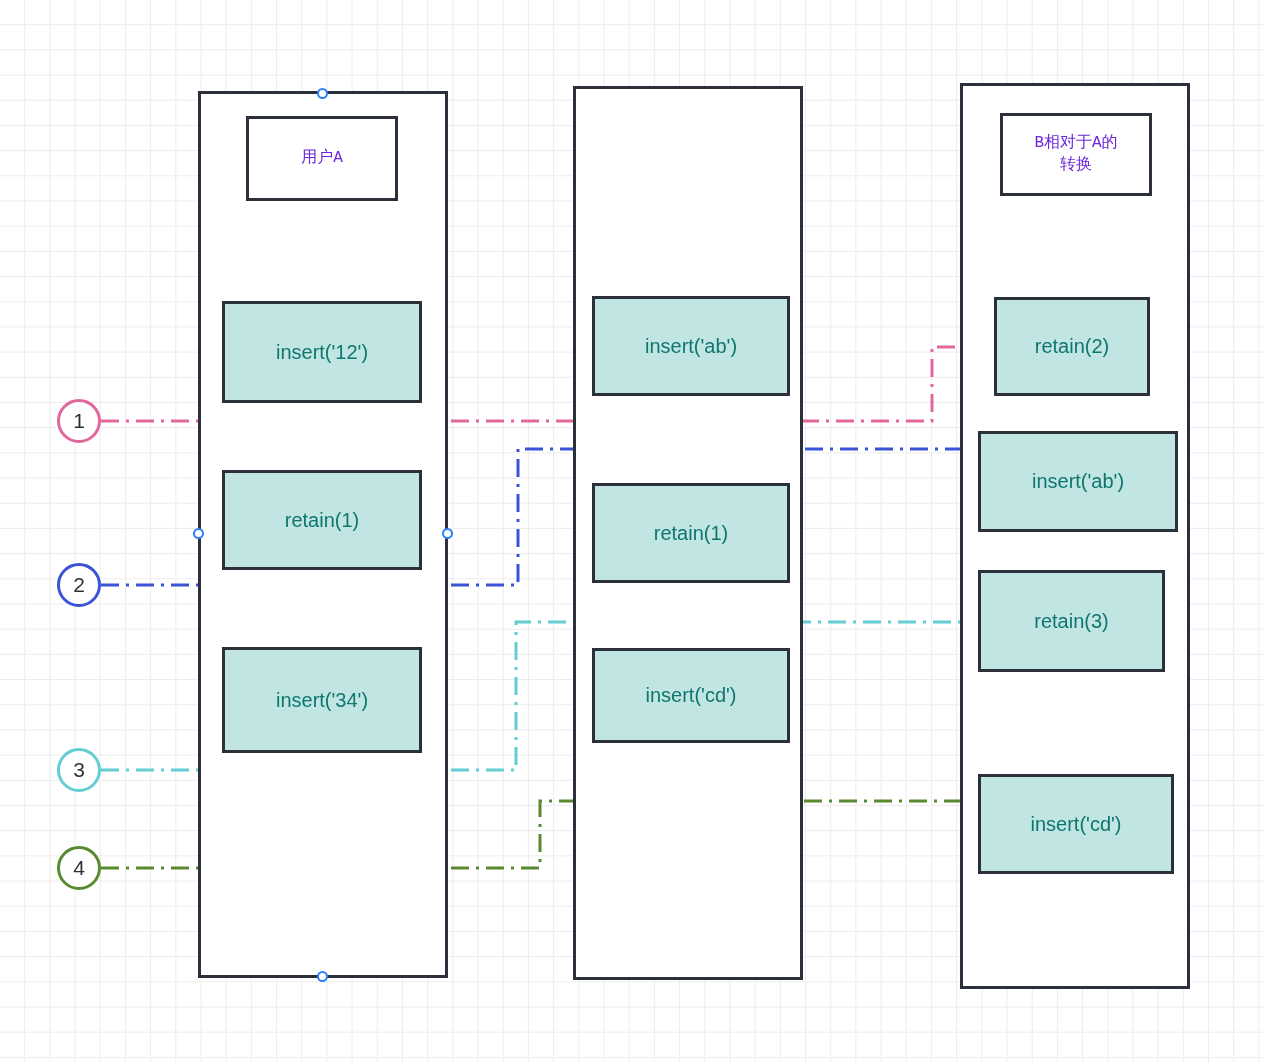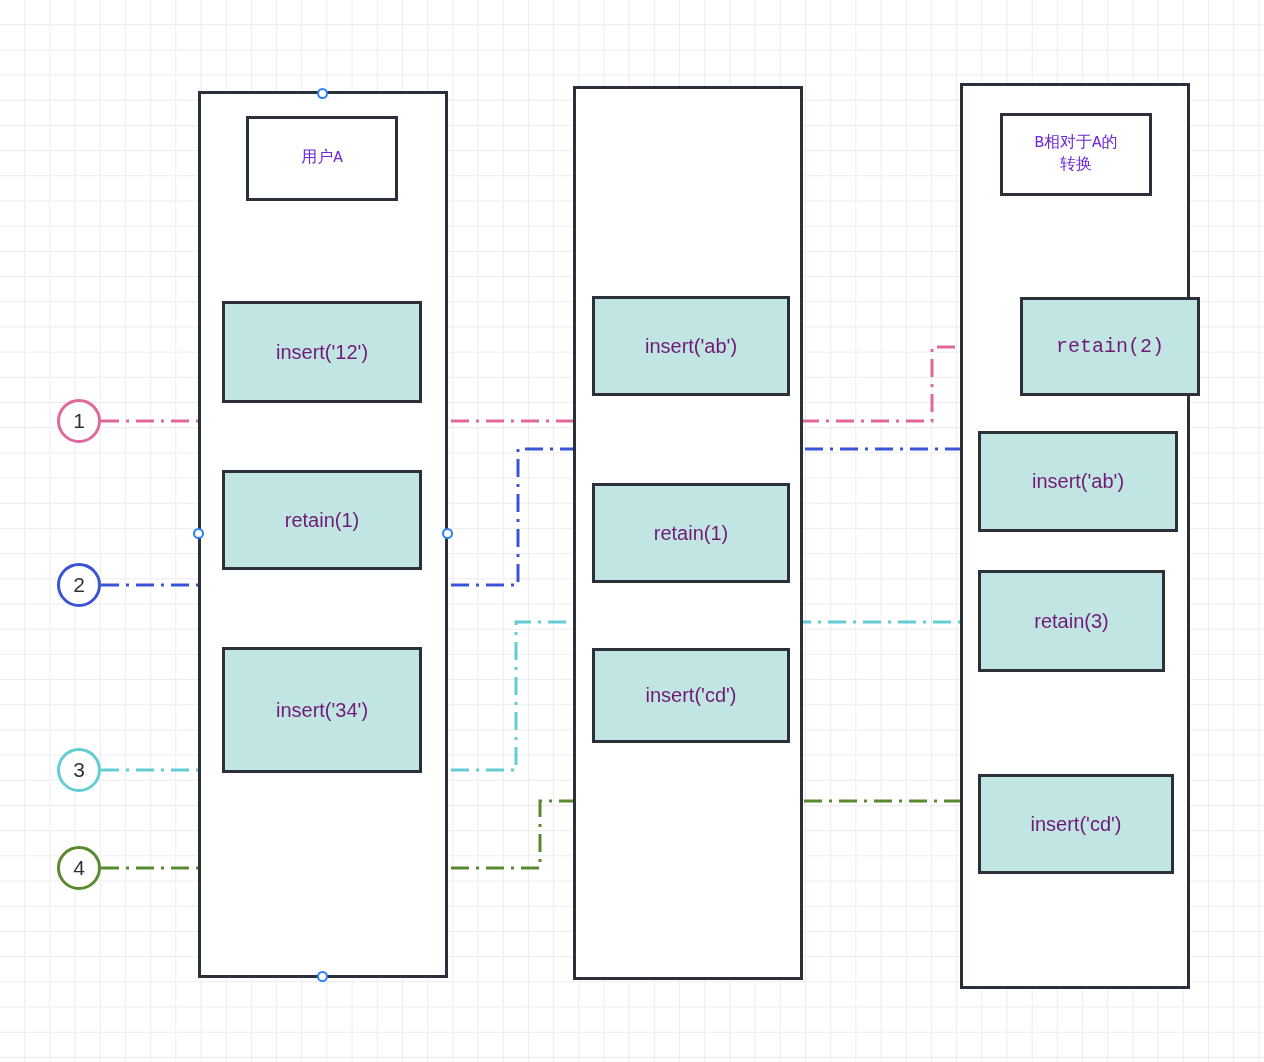--- a/index.html
+++ b/index.html
@@ -50,21 +50,21 @@
   }
   .op-box {
     position: absolute;
     box-sizing: border-box;
     border: 3px solid #2b303b;
     background: #c0e5e3;
     display: flex;
     align-items: center;
     justify-content: center;
     font-size: 20px;
-    color: #701a75;
+    color: #0f766e;
   }
   .num-badge {
     position: absolute;
     box-sizing: border-box;
     width: 44px;
     height: 44px;
     border-radius: 50%;
     border: 3px solid #888;
     background: #ffffff;
     display: flex;
@@ -96,31 +96,31 @@
       <path d="M 313 403 L 331 403 L 331 436 L 345 436 L 322 470 L 299 436 L 313 436 Z" fill="#ffffff" stroke="#2b303b" stroke-width="3" stroke-linejoin="miter"></path>
       <path d="M 313 570 L 331 570 L 331 613 L 345 613 L 322 647 L 299 613 L 313 613 Z" fill="#ffffff" stroke="#2b303b" stroke-width="3" stroke-linejoin="miter"></path>
       <path d="M 682 396 L 700 396 L 700 449 L 714 449 L 691 483 L 668 449 L 682 449 Z" fill="#ffffff" stroke="#2b303b" stroke-width="3" stroke-linejoin="miter"></path>
       <path d="M 682 583 L 700 583 L 700 614 L 714 614 L 691 648 L 668 614 L 682 614 Z" fill="#ffffff" stroke="#2b303b" stroke-width="3" stroke-linejoin="miter"></path>
     </svg>
 
   <div class="lane" style="left: 198px; top: 91px; width: 250px; height: 887px;"></div>
   <div class="lane-header" style="left: 246px; top: 116px; width: 152px; height: 85px;">用户A</div>
   <div class="op-box" style="left: 222px; top: 301px; width: 200px; height: 102px;">insert('12')</div>
   <div class="op-box" style="left: 222px; top: 470px; width: 200px; height: 100px;">retain(1)</div>
-  <div class="op-box" style="left: 222px; top: 647px; width: 200px; height: 126px;">insert('34')</div>
+  <div class="op-box" style="left: 222px; top: 647px; width: 200px; height: 106px;">insert('34')</div>
 
   <div class="lane" style="left: 573px; top: 86px; width: 230px; height: 894px;"></div>
   <div class="op-box" style="left: 592px; top: 296px; width: 198px; height: 100px;">insert('ab')</div>
   <div class="op-box" style="left: 592px; top: 483px; width: 198px; height: 100px;">retain(1)</div>
   <div class="op-box" style="left: 592px; top: 648px; width: 198px; height: 95px;">insert('cd')</div>
 
   <div class="lane" style="left: 960px; top: 83px; width: 230px; height: 906px;"></div>
   <div class="lane-header" style="left: 1000px; top: 113px; width: 152px; height: 83px;">B相对于A的
 转换</div>
-  <div class="op-box" style="left: 1020px; top: 297px; width: 180px; height: 99px; font-family: Liberation Mono, monospace;">retain(2)</div>
+  <div class="op-box" style="left: 994px; top: 297px; width: 156px; height: 99px;">retain(2)</div>
   <div class="op-box" style="left: 978px; top: 431px; width: 200px; height: 101px;">insert('ab')</div>
   <div class="op-box" style="left: 978px; top: 570px; width: 187px; height: 102px;">retain(3)</div>
   <div class="op-box" style="left: 978px; top: 774px; width: 196px; height: 100px;">insert('cd')</div>
 
   <div class="num-badge" style="left: 57px; top: 399px; border-color: rgb(224, 104, 156);">1</div>
   <div class="num-badge" style="left: 57px; top: 563px; border-color: rgb(59, 84, 214);">2</div>
   <div class="num-badge" style="left: 57px; top: 748px; border-color: rgb(99, 205, 212);">3</div>
   <div class="num-badge" style="left: 57px; top: 846px; border-color: rgb(90, 138, 48);">4</div>
 
   <div class="handle" style="left: 316.5px; top: 87.5px; border-color: rgb(45, 127, 249);"></div>

